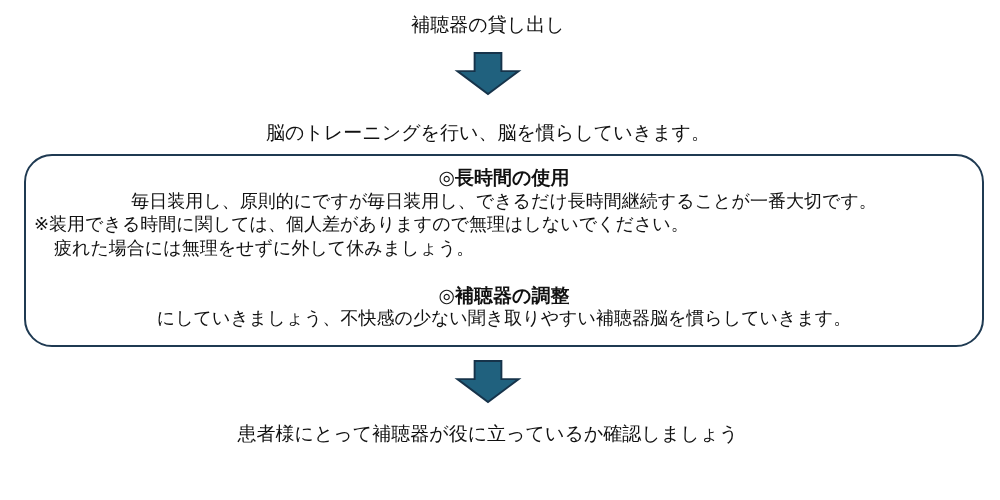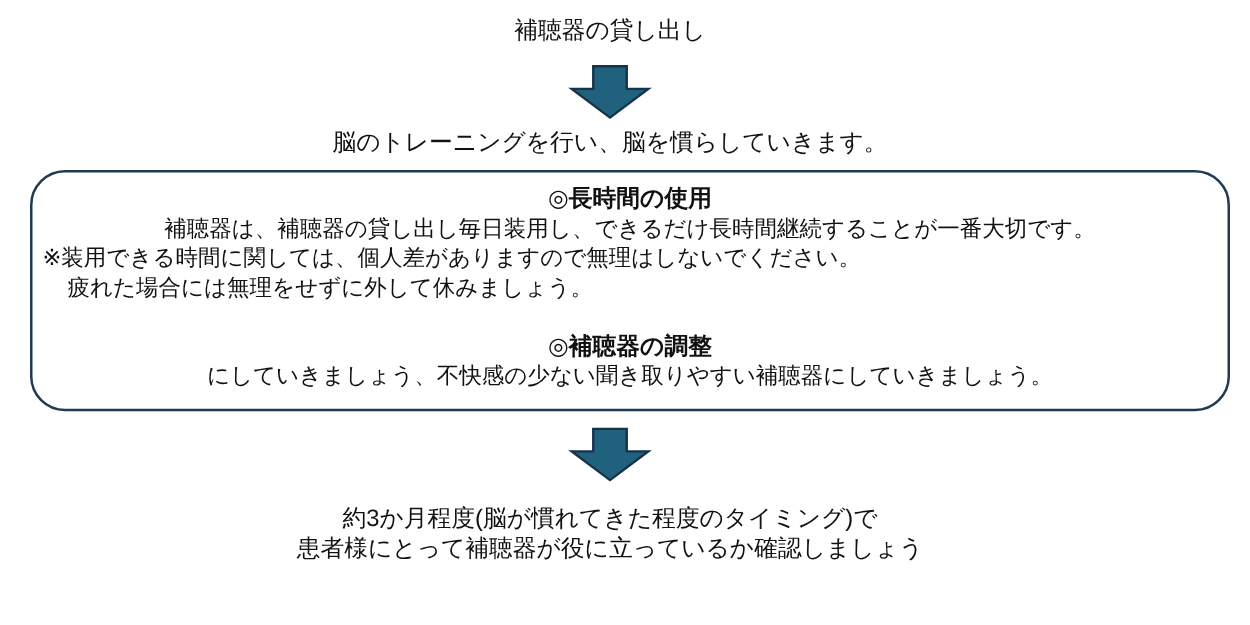--- a/index.html
+++ b/index.html
@@ -26,21 +26,21 @@
   .caption {
     font-size: 19px;
     line-height: 26px;
     text-align: center;
     white-space: nowrap;
   }
   .step1 { margin-top: 12px; }
   .arrow { width: 72px; height: 44px; }
   .arrow1 { margin-top: 14px; }
   .arrow2 { margin-top: 13px; }
-  .step2 { margin-top: 6px; }
+  .step2 { margin-top: 24px; }
   .roundbox {
     margin-top: 8px;
     width: 960px;
     border: 2px solid var(--box-border);
     border-radius: 28px;
     padding: 10px 8px 14px 8px;
     background: var(--bg);
     margin-left: 32px;
   }
   .box-line {
@@ -65,33 +65,32 @@
 
   <svg class="arrow arrow1" viewBox="0 0 72 46" aria-hidden="true">
     <polygon points="22,1 50,1 50,20 68,20 36,44 4,20 22,20" fill="#20617E" stroke="#16334A" stroke-width="2" stroke-linejoin="miter"></polygon>
   </svg>
 
   <div class="caption step2">脳のトレーニングを行い、脳を慣らしていきます。</div>
 
   <div class="roundbox">
     <div class="section1">
       <div class="box-line center heading">◎長時間の使用</div>
-      <div class="box-line center"><span>補聴器は、補聴器の貸し出し</span><b>毎日装用し、できるだけ長時間</b><span>継続することが一番大切です。</span></div>
+      <div class="box-line center"><span>毎日装用し、原則的にですが</span><b>毎日装用し、できるだけ長時間</b><span>継続することが一番大切です。</span></div>
       <div class="box-line">※装用できる時間に関しては、個人差がありますので無理はしないでください。</div>
       <div class="box-line indent1">疲れた場合には無理をせずに外して休みましょう。</div>
     </div>
 
     <div class="section2">
       <div class="box-line center heading">◎補聴器の調整</div>
-      <div class="box-line center"><span>にしていきましょう、</span><b>不快感の少ない聞き取りやすい補聴器</b><span>にしていきましょう。</span></div>
+      <div class="box-line center"><span>にしていきましょう、</span><b>不快感の少ない聞き取りやすい補聴器</b><span>脳を慣らしていきます。</span></div>
     </div>
   </div>
 
   <svg class="arrow arrow2" viewBox="0 0 72 46" aria-hidden="true">
     <polygon points="22,1 50,1 50,20 68,20 36,44 4,20 22,20" fill="#20617E" stroke="#16334A" stroke-width="2" stroke-linejoin="miter"></polygon>
   </svg>
 
   <div class="caption step3">
-    <div>約3か月程度(脳が慣れてきた程度のタイミング)で</div>
     <div>患者様にとって補聴器が役に立っているか確認しましょう</div>
   </div>
 
 </div>
 
 </body></html>

